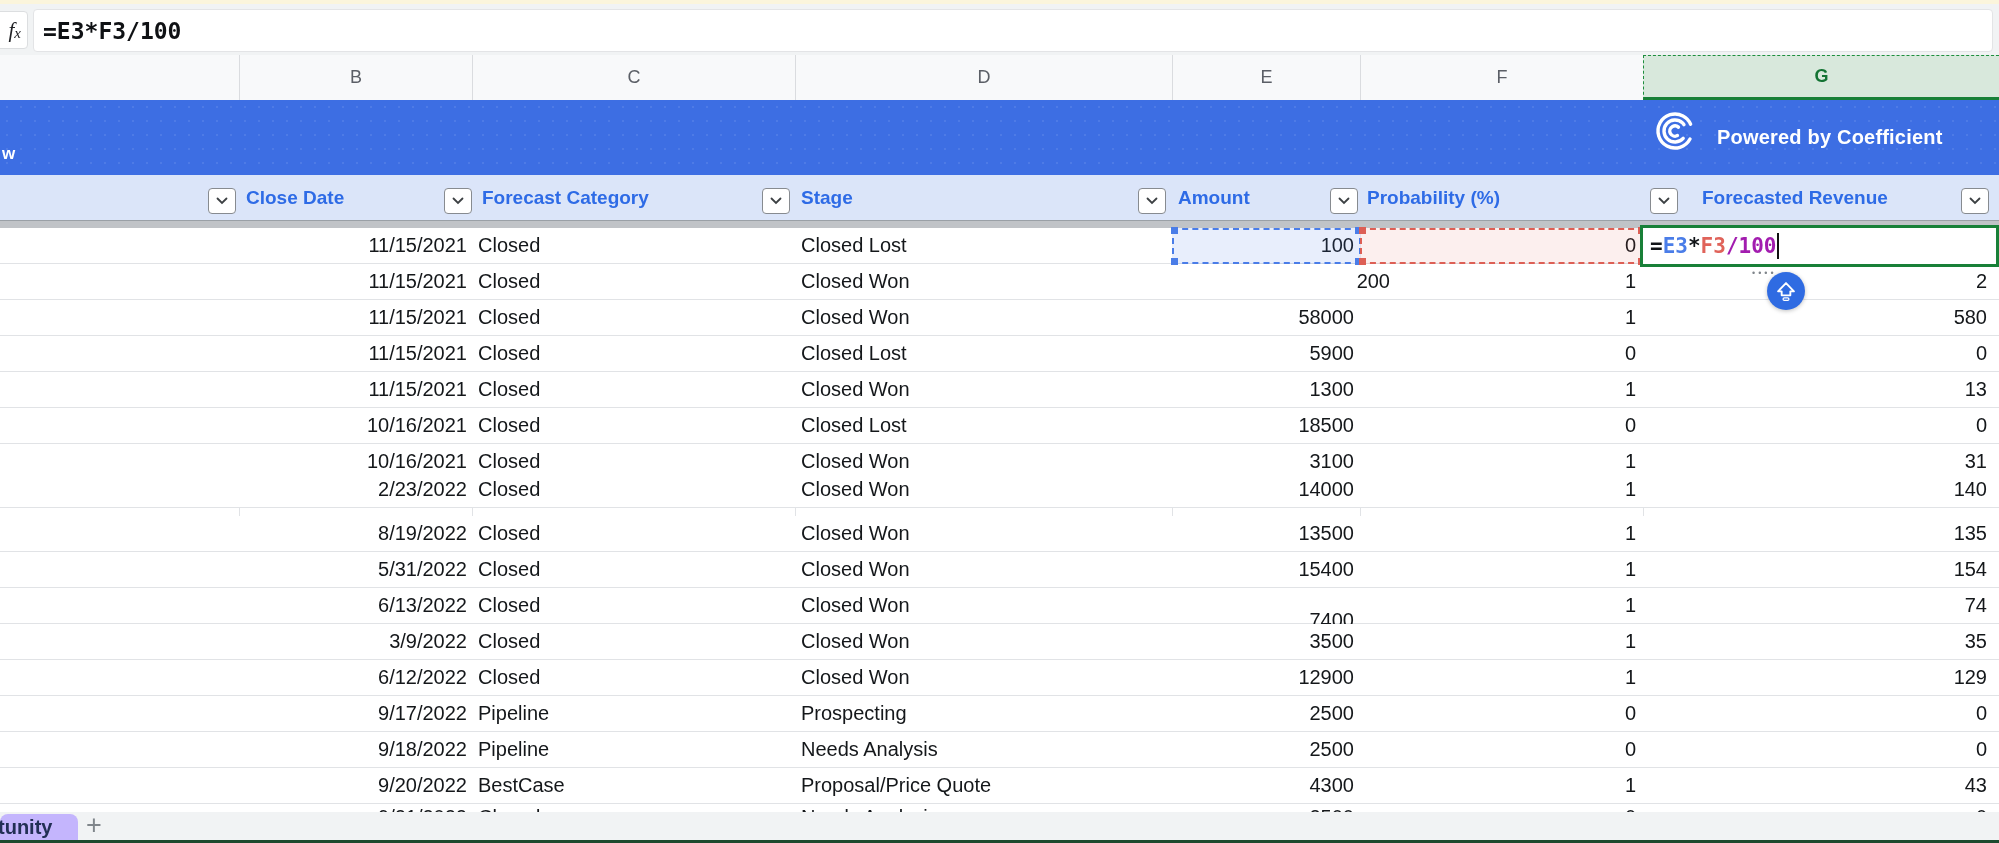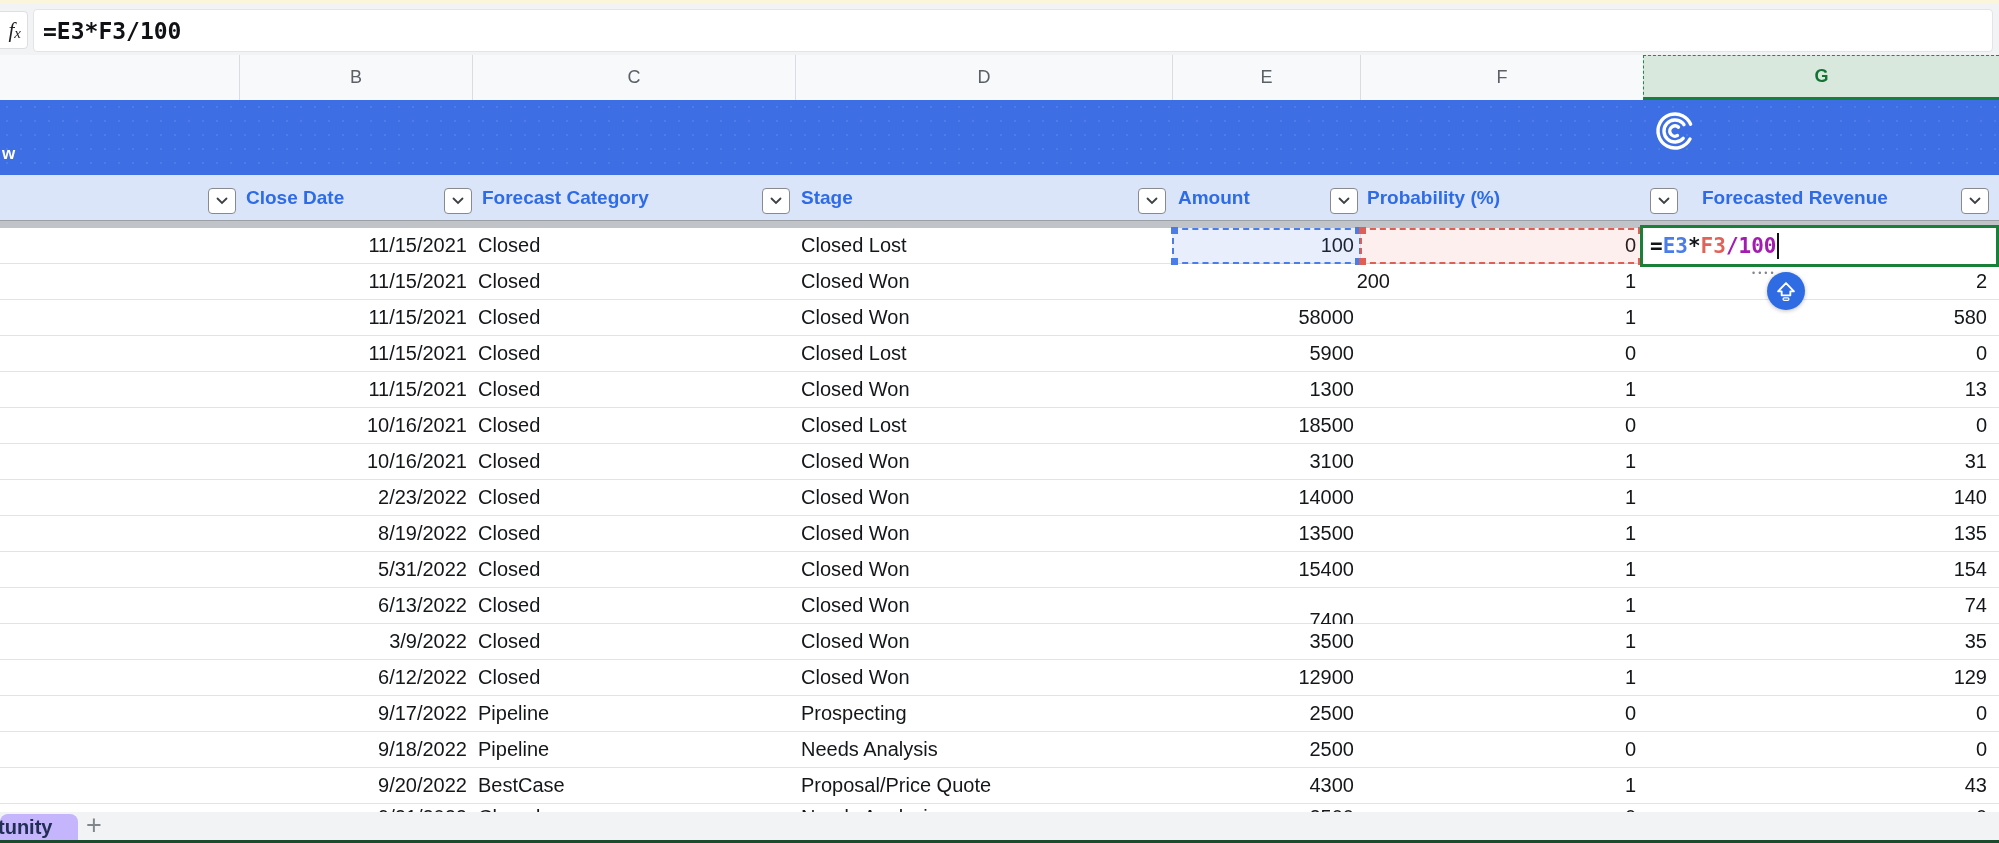--- a/index.html
+++ b/index.html
@@ -107,20 +107,21 @@
       <div class="col-cell selected" style="left: 1643px; width: 356px;">G</div>
     </div>
 
   <div class="banner">
     <span class="partial-w">w</span>
     <svg class="logo" width="46" height="46" viewBox="0 0 46 46">
       <circle cx="23" cy="23" r="17" fill="none" stroke="#fff" stroke-width="3.4" stroke-linecap="round" stroke-dasharray="91 16" transform="rotate(28 23 23)"></circle>
       <circle cx="23" cy="23" r="11" fill="none" stroke="#fff" stroke-width="3.4" stroke-linecap="round" stroke-dasharray="54 15" transform="rotate(42 23 23)"></circle>
       <circle cx="23" cy="23" r="5.2" fill="none" stroke="#fff" stroke-width="3.4" stroke-linecap="round" stroke-dasharray="22 11" transform="rotate(62 23 23)"></circle>
     </svg>
+    <span class="powered">Powered by Coefficient</span>
   </div>
 
   <div class="filter-row">
       <div class="filter-dd" style="left: 208px;">
         <svg width="12" height="8" viewBox="0 0 12 8">
           <polyline points="1.5,1.5 6,6 10.5,1.5" fill="none" stroke="#3c4043" stroke-width="1.8" stroke-linecap="round"></polyline>
         </svg>
       </div>
       <div class="filter-dd" style="left: 444px;">
         <svg width="12" height="8" viewBox="0 0 12 8">
@@ -219,21 +220,21 @@
           <div class="cell" style="left: 1647px; width: 340px; text-align: right;">0</div>
         </div>
         <div class="data-row" style="top: 216px;">
           <div class="cell" style="left: 243px; width: 224px; text-align: right;">10/16/2021</div>
           <div class="cell" style="left: 478px; width: 312px; text-align: left;">Closed</div>
           <div class="cell" style="left: 801px; width: 364px; text-align: left;">Closed Won</div>
           <div class="cell" style="left: 1176px; width: 178px; text-align: right;">3100</div>
           <div class="cell" style="left: 1364px; width: 272px; text-align: right;">1</div>
           <div class="cell" style="left: 1647px; width: 340px; text-align: right;">31</div>
         </div>
-        <div class="data-row" style="top: 252px; text-decoration: underline;">
+        <div class="data-row" style="top: 244px; text-decoration: underline;">
           <div class="cell" style="left: 243px; width: 224px; text-align: right;">2/23/2022</div>
           <div class="cell" style="left: 478px; width: 312px; text-align: left;">Closed</div>
           <div class="cell" style="left: 801px; width: 364px; text-align: left;">Closed Won</div>
           <div class="cell" style="left: 1176px; width: 178px; text-align: right;">14000</div>
           <div class="cell" style="left: 1364px; width: 272px; text-align: right;">1</div>
           <div class="cell" style="left: 1647px; width: 340px; text-align: right;">140</div>
         </div>
         <div class="data-row" style="top: 288px;">
           <div class="cell" style="left: 243px; width: 224px; text-align: right;">8/19/2022</div>
           <div class="cell" style="left: 478px; width: 312px; text-align: left;">Closed</div>

